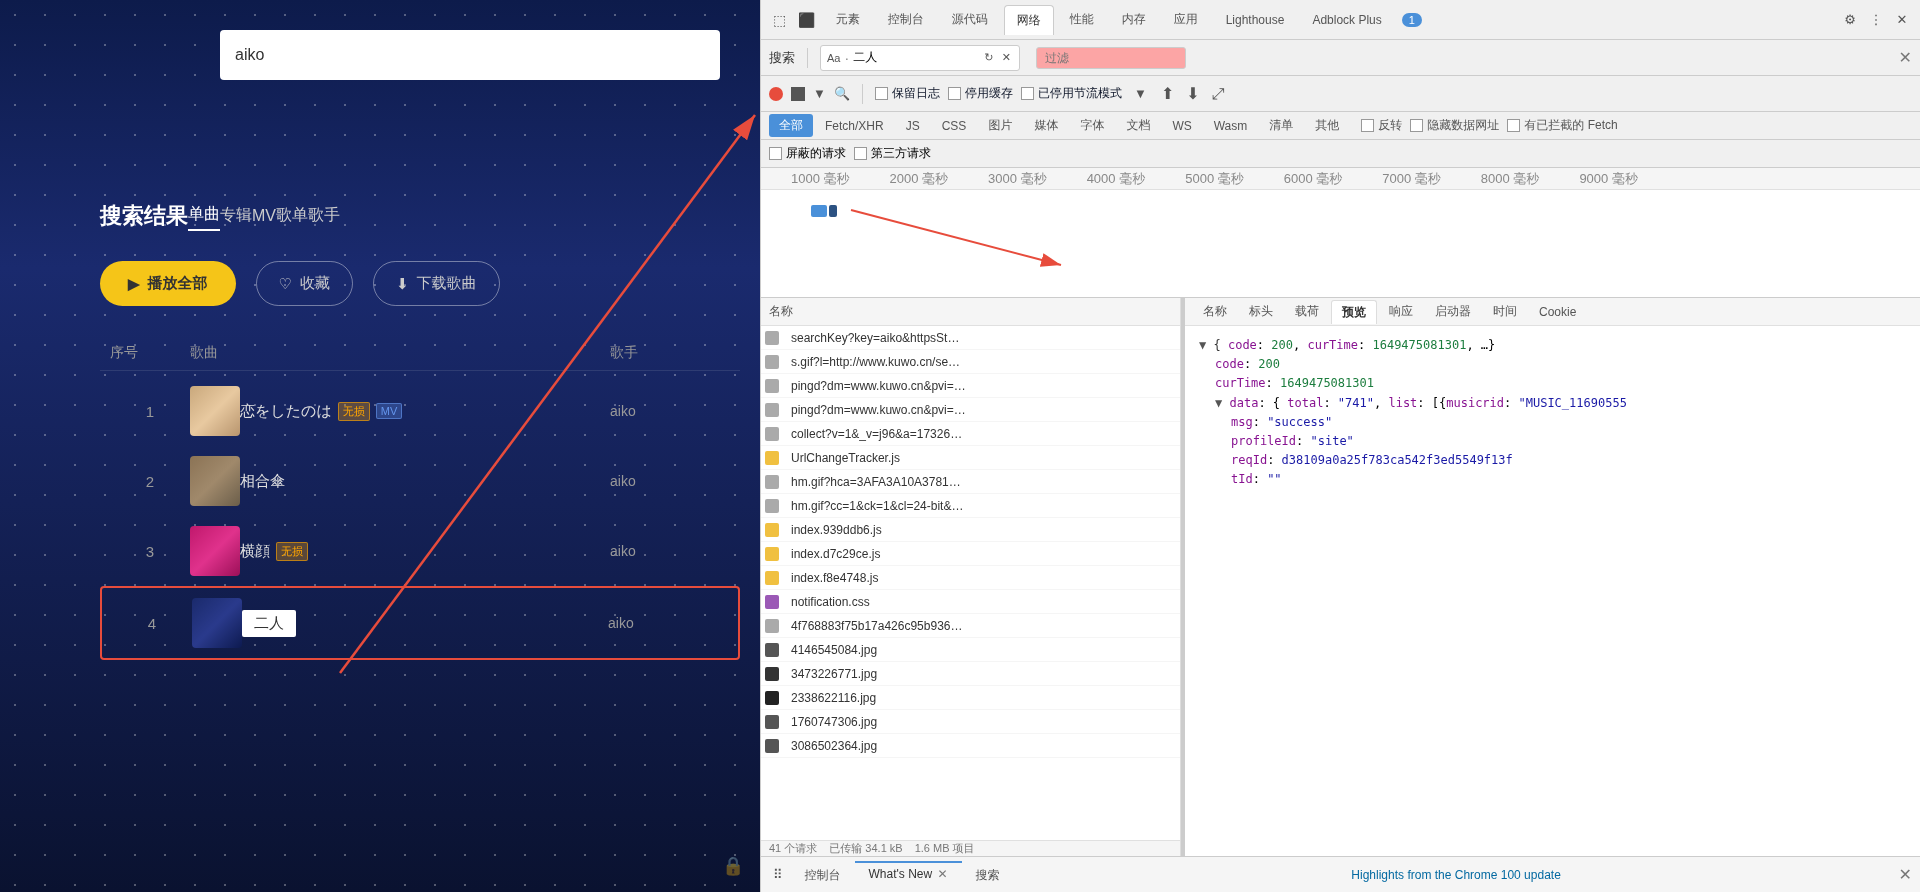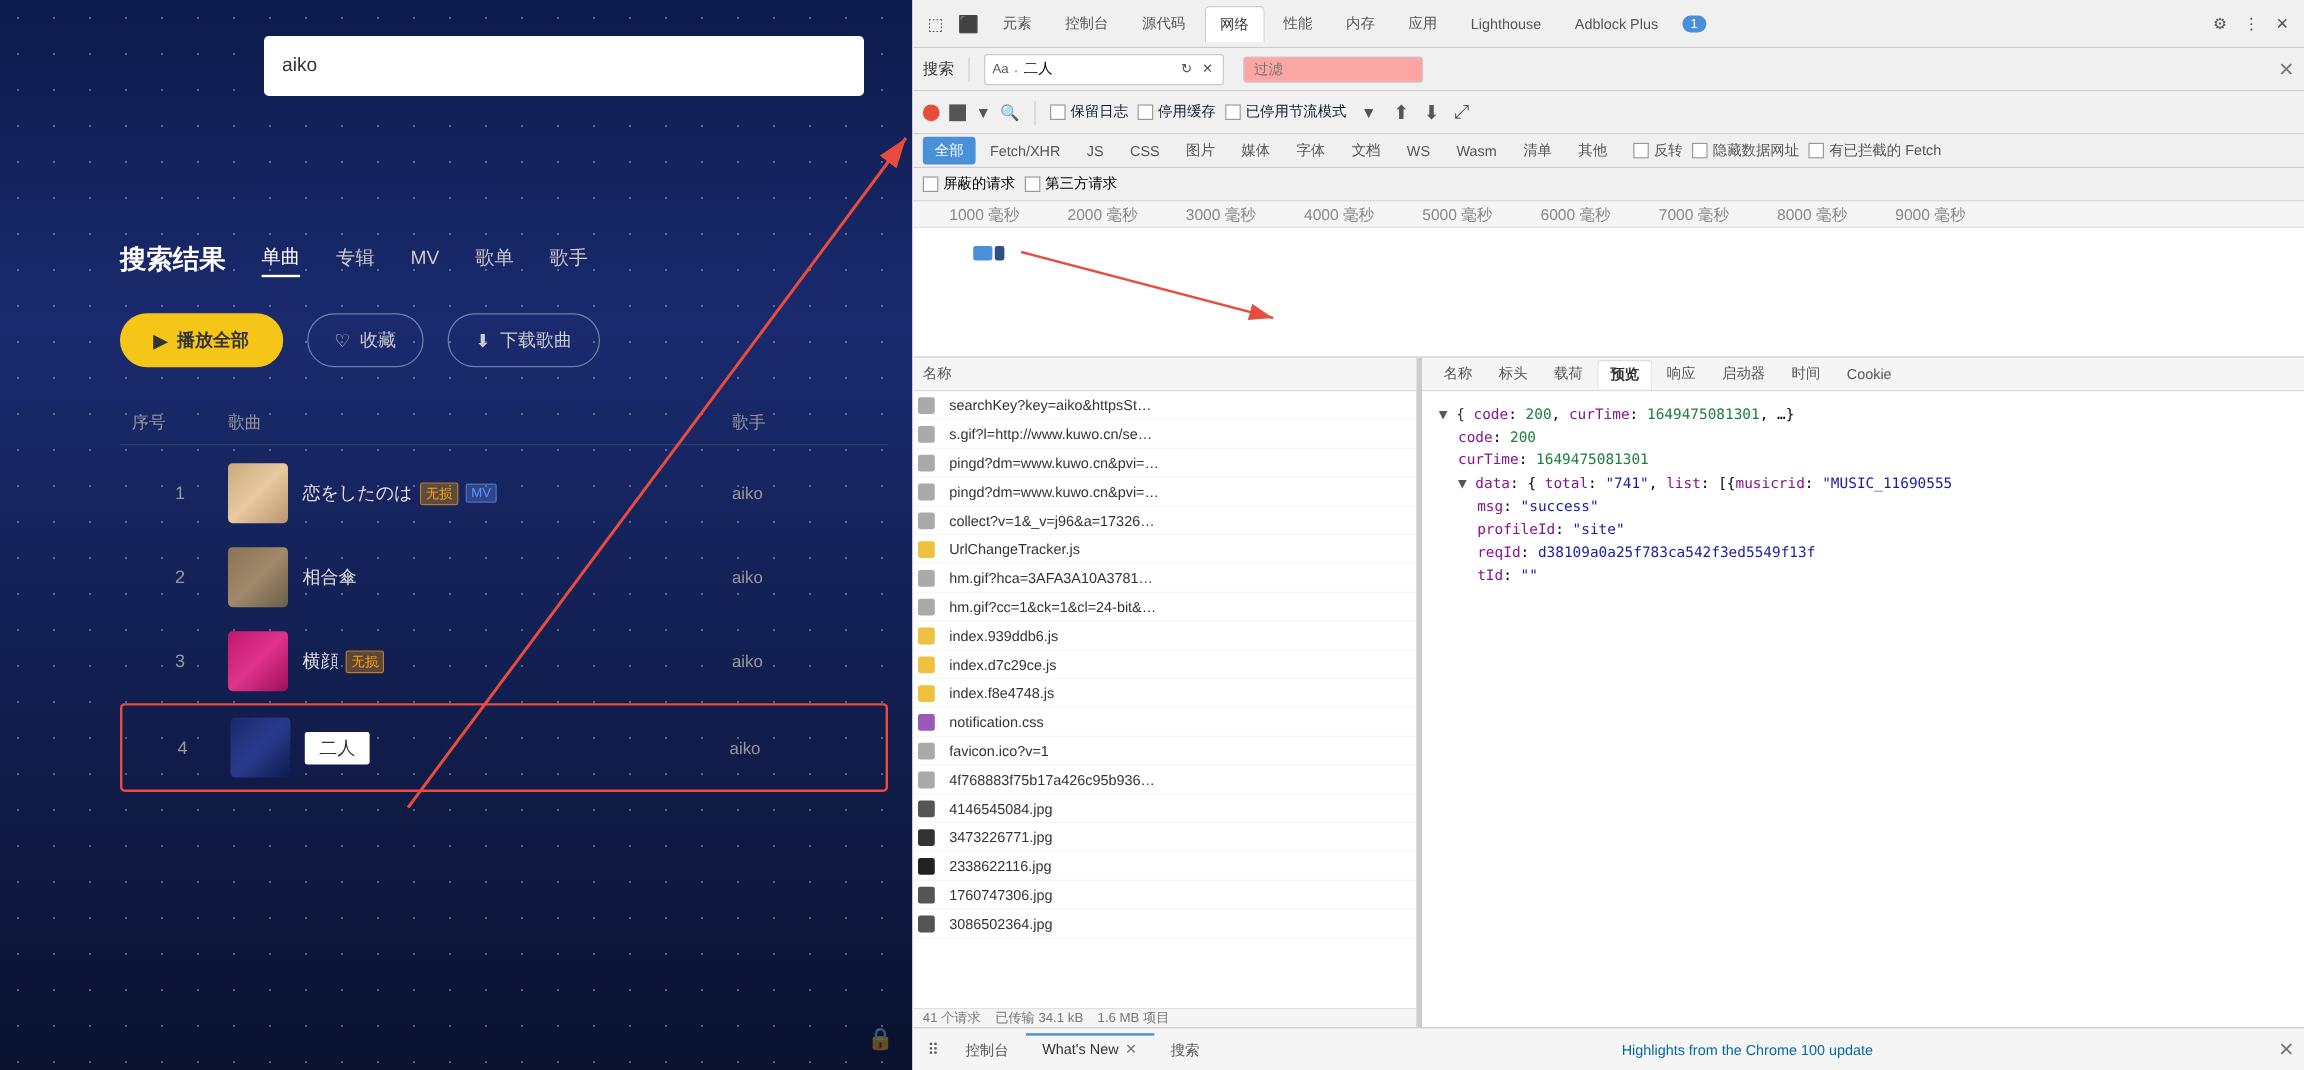--- a/index.html
+++ b/index.html
@@ -11,36 +11,36 @@
     
     .music-site { width: 760px; height: 892px; background: linear-gradient(180deg, #0d1b4b 0%, #1a2a6e 30%, #0a1230 100%); position: relative; overflow: hidden; flex-shrink: 0; }
     .stars-bg { position: absolute; top: 0; left: 0; width: 100%; height: 100%; background-image: radial-gradient(circle, white 1px, transparent 1px); background-size: 30px 30px; opacity: 0.3; }
 
     
     .search-bar { position: absolute; top: 30px; left: 220px; width: 500px; height: 50px; background: white; border-radius: 4px; display: flex; align-items: center; padding: 0 15px; }
     .search-input { border: none; outline: none; font-size: 16px; color: #333; flex: 1; background: transparent; }
 
     
     .search-results-area { position: absolute; top: 200px; left: 100px; right: 20px; }
-    .results-header { display: flex; align-items: center; gap: 30px; margin-bottom: 30px; }
+    .results-header { display: flex; align-items: center; margin-bottom: 30px; }
     .results-title { font-size: 22px; font-weight: bold; color: #fff; }
     .tab-item { font-size: 16px; color: #ccc; cursor: pointer; padding: 4px 0; }
     .tab-item.active { color: #fff; border-bottom: 2px solid #fff; }
 
     
     .action-buttons { display: flex; gap: 20px; margin-bottom: 30px; }
     .btn-play { background: #f5c518; border: none; border-radius: 25px; padding: 12px 28px; font-size: 15px; font-weight: bold; color: #333; cursor: pointer; display: flex; align-items: center; gap: 8px; }
     .btn-collect, .btn-download { background: transparent; border: 1px solid rgba(255,255,255,0.4); border-radius: 25px; padding: 12px 22px; font-size: 15px; color: #ccc; cursor: pointer; display: flex; align-items: center; gap: 8px; }
 
     
     .song-table { width: 100%; }
     .table-header { display: grid; grid-template-columns: 80px 1fr 120px; padding: 8px 10px; color: #999; font-size: 14px; border-bottom: 1px solid rgba(255,255,255,0.1); margin-bottom: 5px; }
     .song-row { display: grid; grid-template-columns: 80px 1fr 120px; padding: 10px 10px; align-items: center; border-radius: 4px; }
     .song-num { color: #999; font-size: 15px; text-align: center; }
-    .song-info { display: flex; align-items: center; gap: 12px; }
+    .song-info { display: flex; align-items: center; gap: 0; }
     .song-thumb-placeholder { width: 50px; height: 50px; border-radius: 4px; flex-shrink: 0; }
     .song-name { color: #e0e0e0; font-size: 15px; display: flex; align-items: center; gap: 6px; }
     .tag { background: rgba(255,165,0,0.3); border: 1px solid rgba(255,165,0,0.6); color: #ffa500; font-size: 11px; padding: 1px 4px; border-radius: 2px; }
     .tag-mv { background: rgba(100,149,237,0.3); border: 1px solid rgba(100,149,237,0.6); color: #6495ed; font-size: 11px; padding: 1px 4px; border-radius: 2px; }
     .song-artist { color: #999; font-size: 14px; }
     .song-row-highlighted { border: 2px solid #e74c3c; }
     .highlight-text { color: #333; background: white; padding: 4px 12px; border-radius: 2px; font-size: 15px; }
 
     
     .bottom-bar { position: absolute; bottom: 15px; right: 15px; }
@@ -433,24 +433,20 @@
           <div class="file-item">
             <div class="file-icon fi-js"></div>
             <span class="file-name" style="padding-left:6px;">index.f8e4748.js</span>
           </div>
           <div class="file-item">
             <div class="file-icon fi-css"></div>
             <span class="file-name" style="padding-left:6px;">notification.css</span>
           </div>
           <div class="file-item">
             <div class="file-icon fi-other"></div>
-            <span class="file-name" style="padding-left:6px;">favicon.ico?v=1</span>
-          </div>
-          <div class="file-item">
-            <div class="file-icon fi-other"></div>
             <span class="file-name" style="padding-left:6px;">4f768883f75b17a426c95b93692d98be...</span>
           </div>
           <div class="file-item">
             <div class="file-icon fi-img"></div>
             <span class="file-name" style="padding-left:6px;">4146545084.jpg</span>
           </div>
           <div class="file-item">
             <div class="file-icon" style="background:#333;width:14px;height:14px;border-radius:2px;"></div>
             <span class="file-name" style="padding-left:6px;">3473226771.jpg</span>
           </div>

